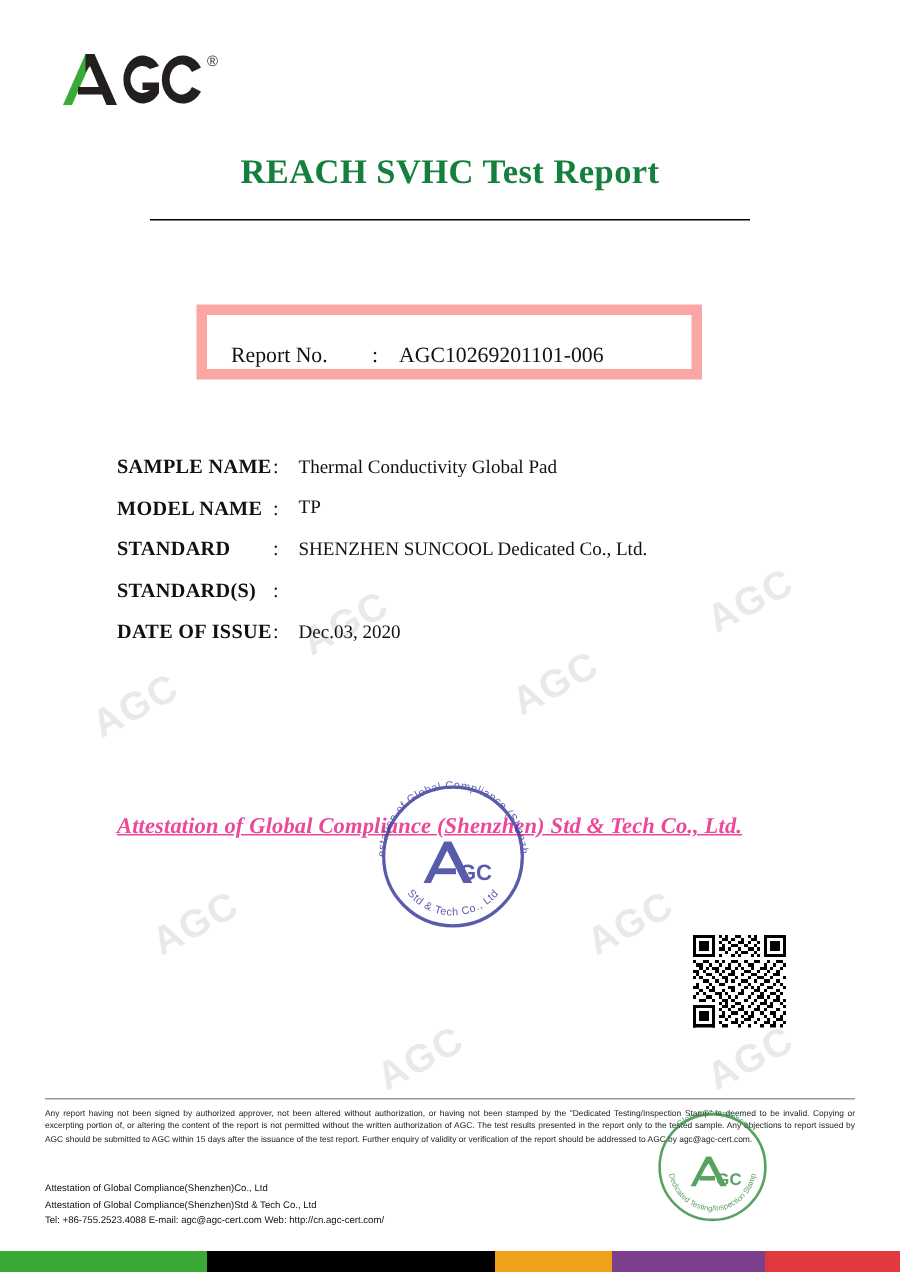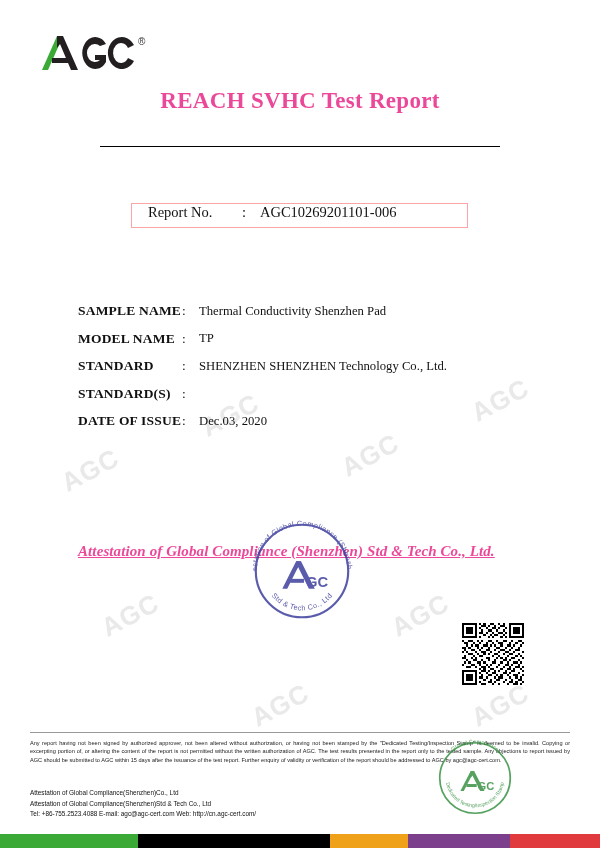--- a/index.html
+++ b/index.html
@@ -32,47 +32,47 @@
     color: #333;
     margin-left: 2px;
     margin-top: 2px;
   }
 
   
   .title {
     position: absolute;
     left: 0;
     right: 0;
-    top: 88px;
+    top: 102px;
     text-align: center;
     font-family: "Liberation Serif", serif;
     font-weight: bold;
     font-size: 23px;
     letter-spacing: 0.3px;
-    color: #ec4899;
+    color: #15803d;
   }
   .title-rule {
     position: absolute;
     left: 100px;
     width: 400px;
     top: 146px;
     border-top: 1px solid #000;
   }
 
   
   .reportno-box {
     position: absolute;
     left: 131px;
     top: 203px;
     width: 337px;
-    height: 25px;
-    border: 1px solid #fca5a5;
+    height: 50px;
+    border: 7px solid #fca5a5;
     box-sizing: border-box;
     display: flex;
-    align-items: flex-start;
+    align-items: flex-end;
   }
   .reportno-label {
     font-size: 14.5px;
     margin-left: 16px;
     width: 94px;
   }
   .reportno-colon {
     font-size: 14.5px;
     width: 18px;
   }
@@ -237,31 +237,31 @@
   <div class="reportno-box">
     <span class="reportno-label">Report No.</span>
     <span class="reportno-colon">:</span>
     <span class="reportno-value">AGC10269201101-006</span>
   </div>
 
   <div class="fields">
     <div class="field-row">
       <span class="field-label">SAMPLE NAME</span>
       <span class="field-colon">:</span>
-      <span class="field-value">Thermal  Conductivity Shenzhen Pad</span>
+      <span class="field-value">Thermal  Conductivity Global Pad</span>
     </div>
     <div class="field-row">
       <span class="field-label">MODEL NAME</span>
       <span class="field-colon">:</span>
       <span class="field-value">TP</span>
     </div>
     <div class="field-row">
       <span class="field-label">STANDARD</span>
       <span class="field-colon">:</span>
-      <span class="field-value">SHENZHEN  SHENZHEN  Technology Co., Ltd.</span>
+      <span class="field-value">SHENZHEN  SUNCOOL  Dedicated Co., Ltd.</span>
     </div>
     <div class="field-row">
       <span class="field-label">STANDARD(S)</span>
       <span class="field-colon">:</span>
     </div>
     <div class="field-row">
       <span class="field-label">DATE OF ISSUE</span>
       <span class="field-colon">:</span>
       <span class="field-value">Dec.03, 2020</span>
     </div>

